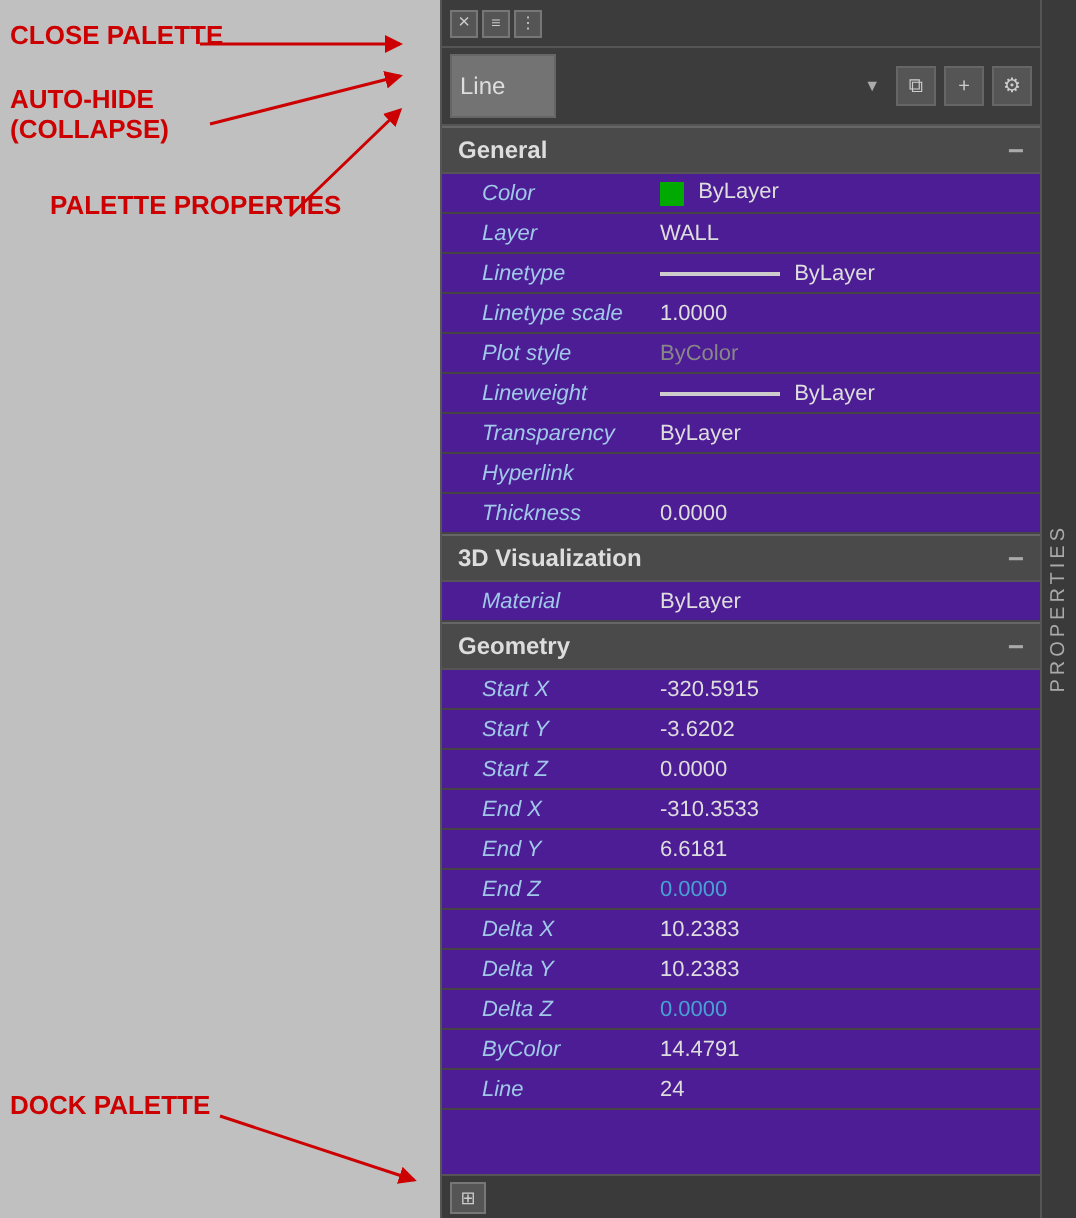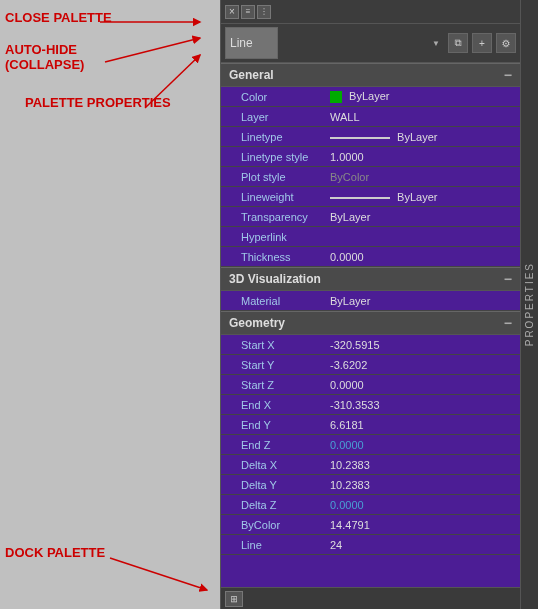--- a/index.html
+++ b/index.html
@@ -237,20 +237,21 @@
       height: 20px;
     }
 
     .prop-label {
       width: 105px;
       padding-left: 20px;
       color: #a0c8e8;
       font-size: 11px;
       flex-shrink: 0;
       white-space: nowrap;
+      font-style: italic;
     }
 
     .prop-value {
       flex: 1;
       color: #ddd;
       font-size: 11px;
       padding-left: 4px;
       white-space: nowrap;
       overflow: hidden;
     }
@@ -379,21 +380,21 @@
 
         <div class="prop-row">
           <div class="prop-label">Linetype</div>
           <div class="prop-value">
             <span class="linetype-line"></span>
             <span>ByLayer</span>
           </div>
         </div>
 
         <div class="prop-row">
-          <div class="prop-label">Linetype style</div>
+          <div class="prop-label">Linetype scale</div>
           <div class="prop-value">1.0000</div>
         </div>
 
         <div class="prop-row">
           <div class="prop-label">Plot style</div>
           <div class="prop-value muted">ByColor</div>
         </div>
 
         <div class="prop-row">
           <div class="prop-label">Lineweight</div>

